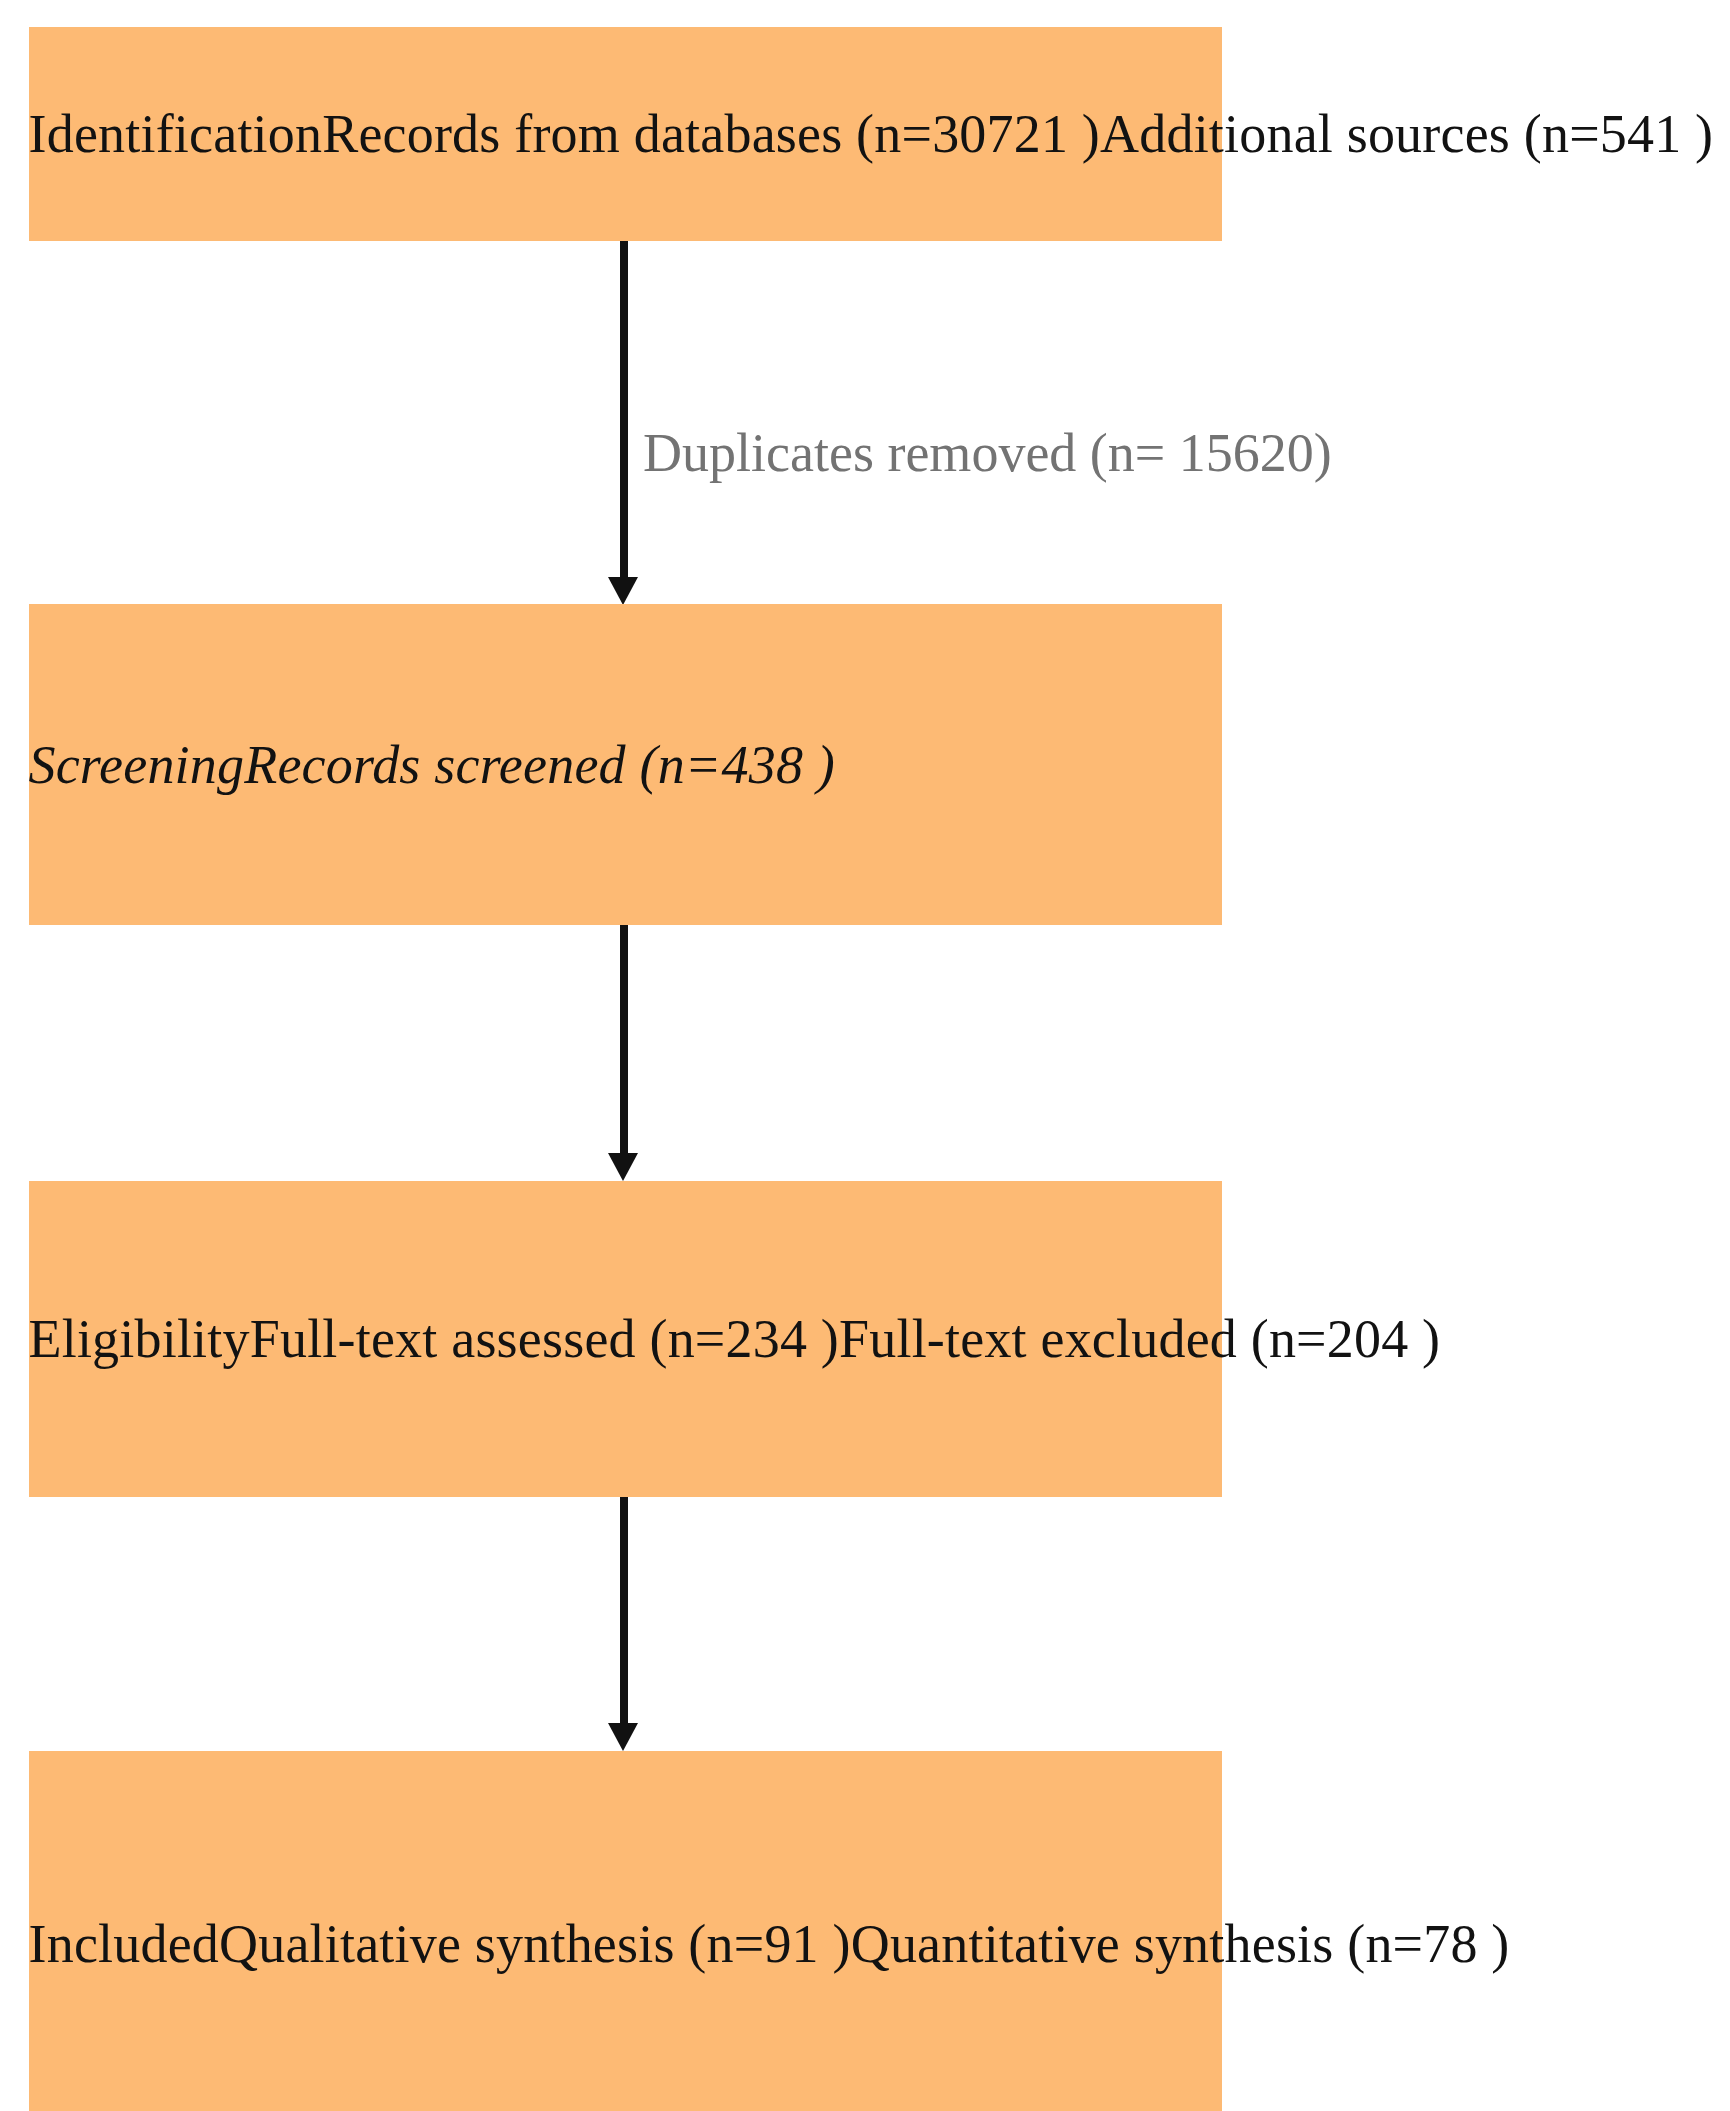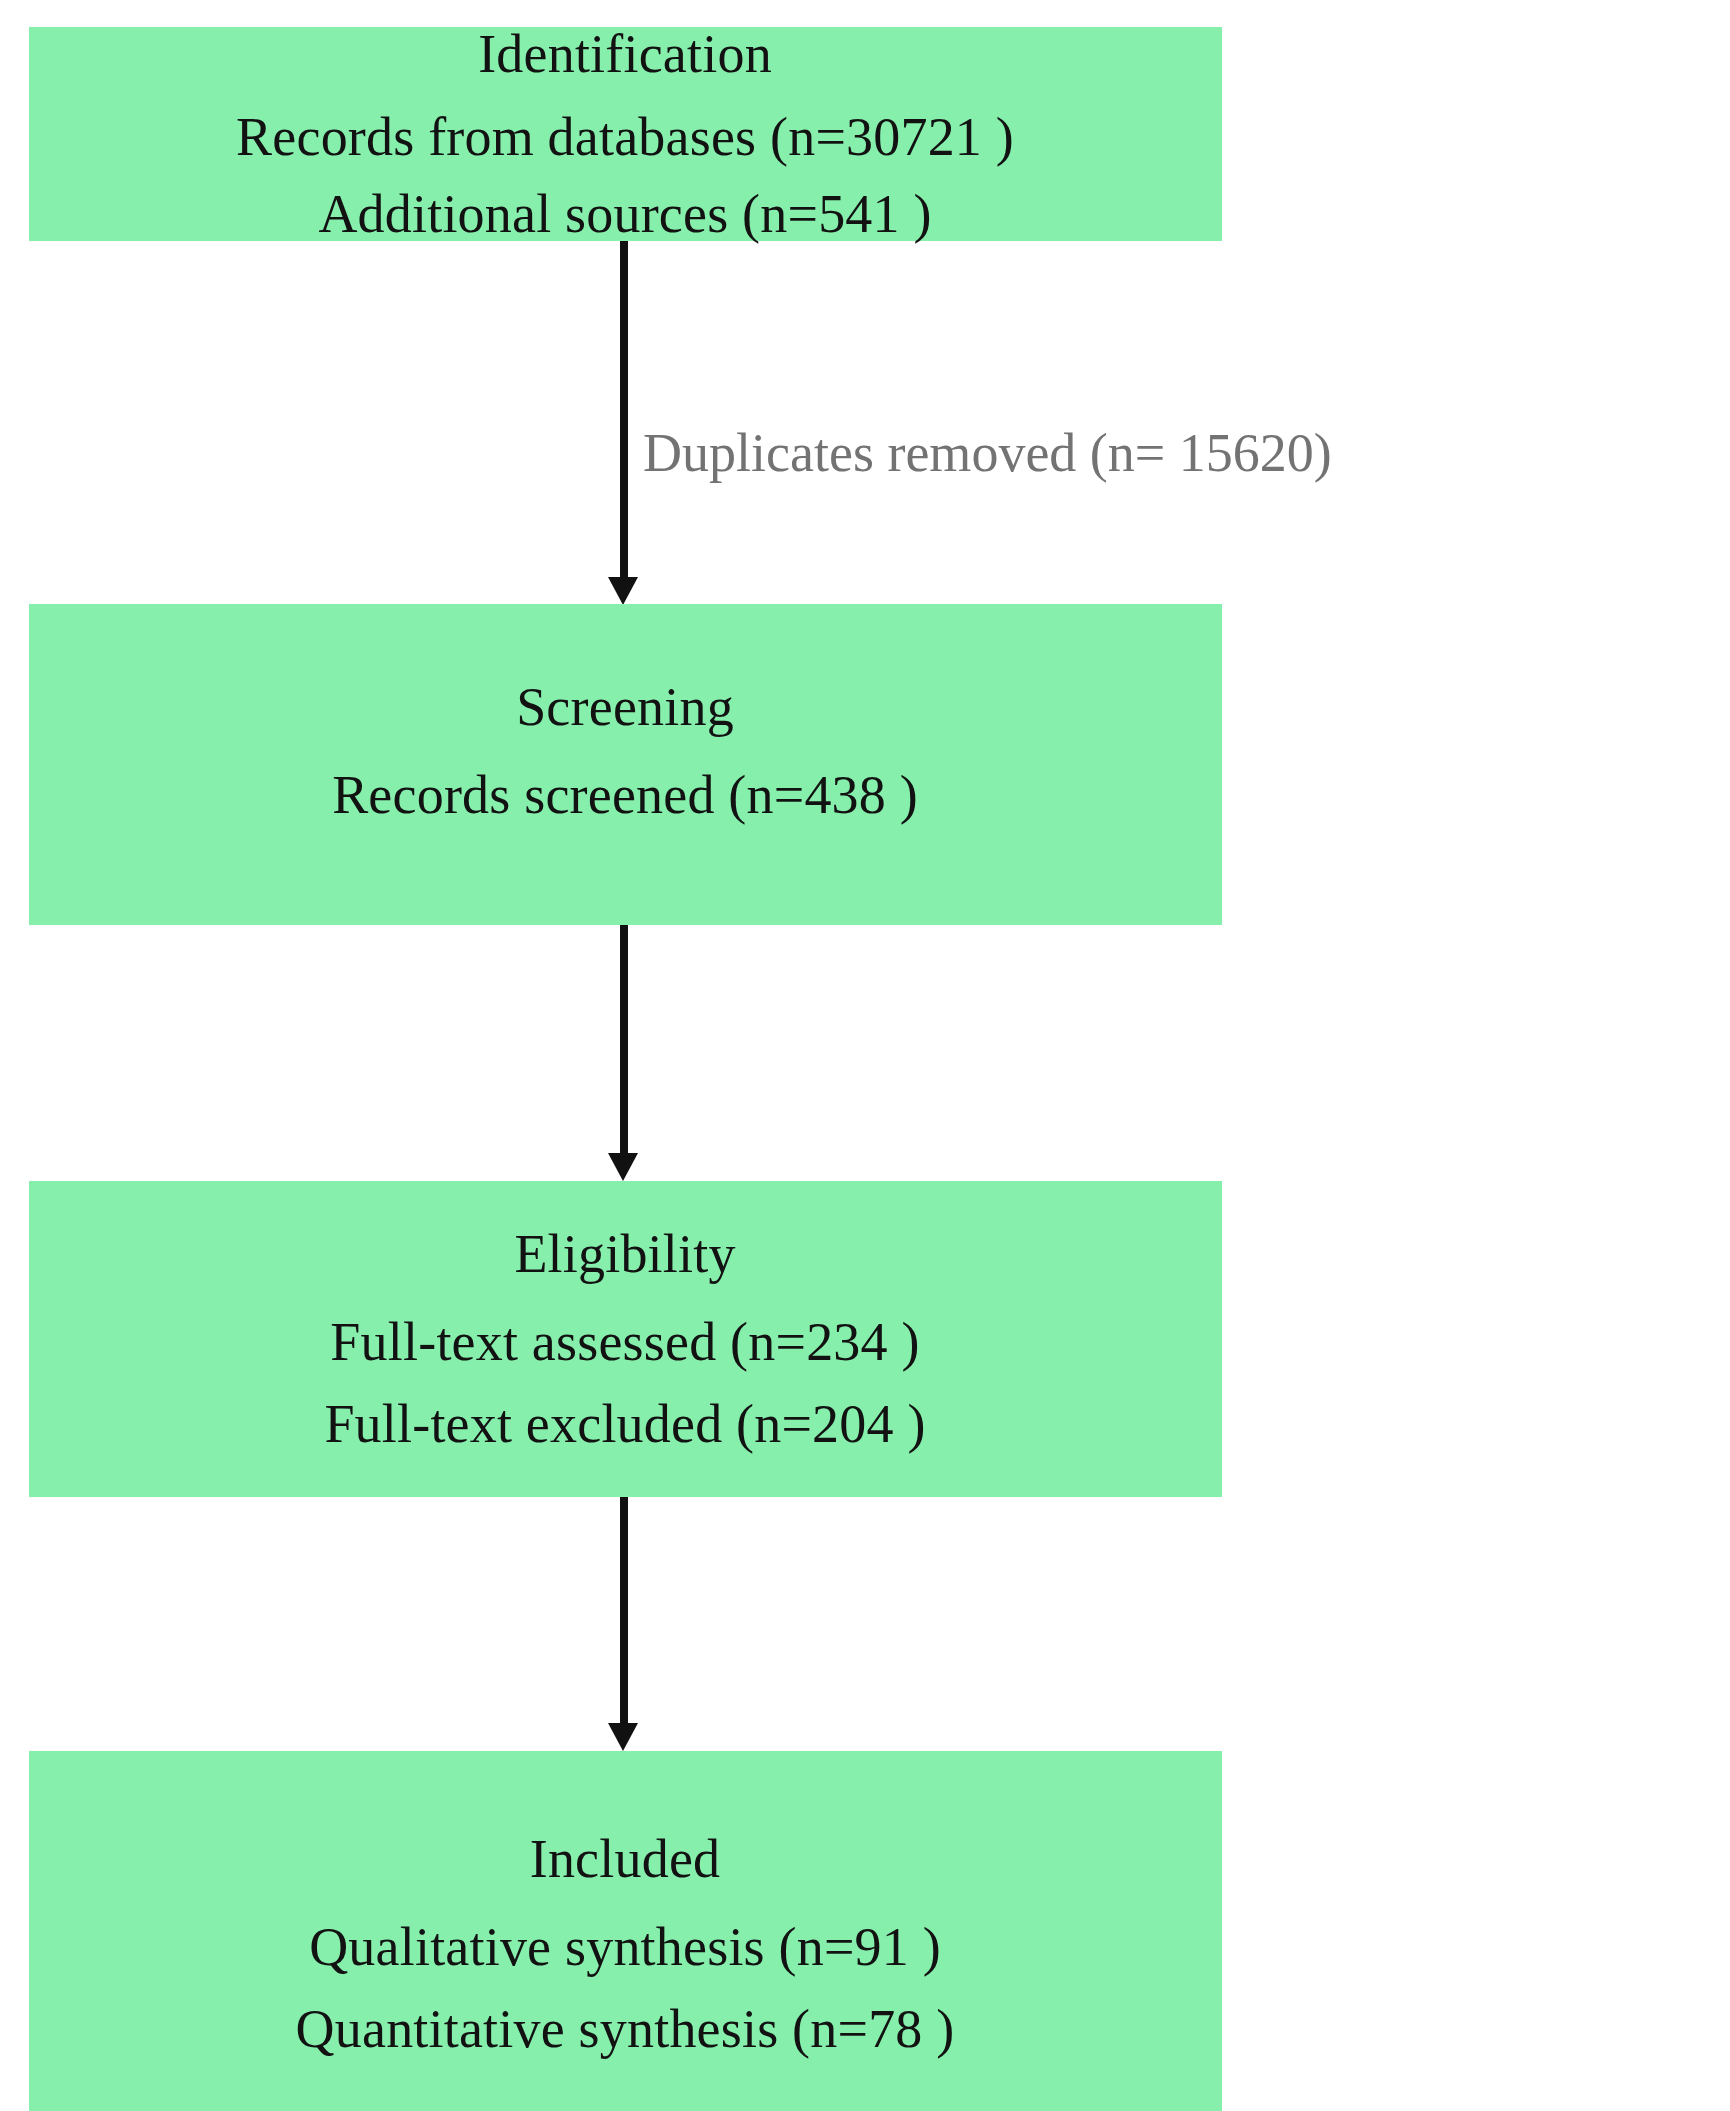--- a/index.html
+++ b/index.html
@@ -16,47 +16,47 @@
     position: relative;
     width: 1731px;
     height: 2111px;
     background: #ffffff;
     overflow: hidden;
   }
   .stage-box {
     position: absolute;
     left: 28.5px;
     width: 1193px;
-    background: #86efac;
+    background: #fdba74;
     box-sizing: border-box;
     display: flex;
-    flex-direction: column;
+    flex-direction: row;
     align-items: center;
-    justify-content: center;
+    justify-content: flex-start;
   }
   .stage-title {
     font-size: 54px;
     line-height: 1.0;
     letter-spacing: 0.2px;
     white-space: nowrap;
     text-align: center;
   }
   .stage-line {
     font-size: 54px;
     line-height: 1.0;
     letter-spacing: 0.2px;
     white-space: nowrap;
     text-align: center;
   }
   .gap-1 { height: 34px; }
   .gap-2 { height: 28px; }
 
   
   #box-identification { top: 27px;   height: 214px; }
-  #box-screening     { top: 604px;  height: 321px; }
+  #box-screening     { top: 604px;  height: 321px; font-style: italic; }
   #box-eligibility   { top: 1181px; height: 316px; }
   #box-included      { top: 1751px; height: 386px; }
   .arrow-wrap {
     position: absolute;
     left: 620px;
     width: 8px;
   }
   .arrow-wrap .shaft {
     position: absolute;
     left: 0;

